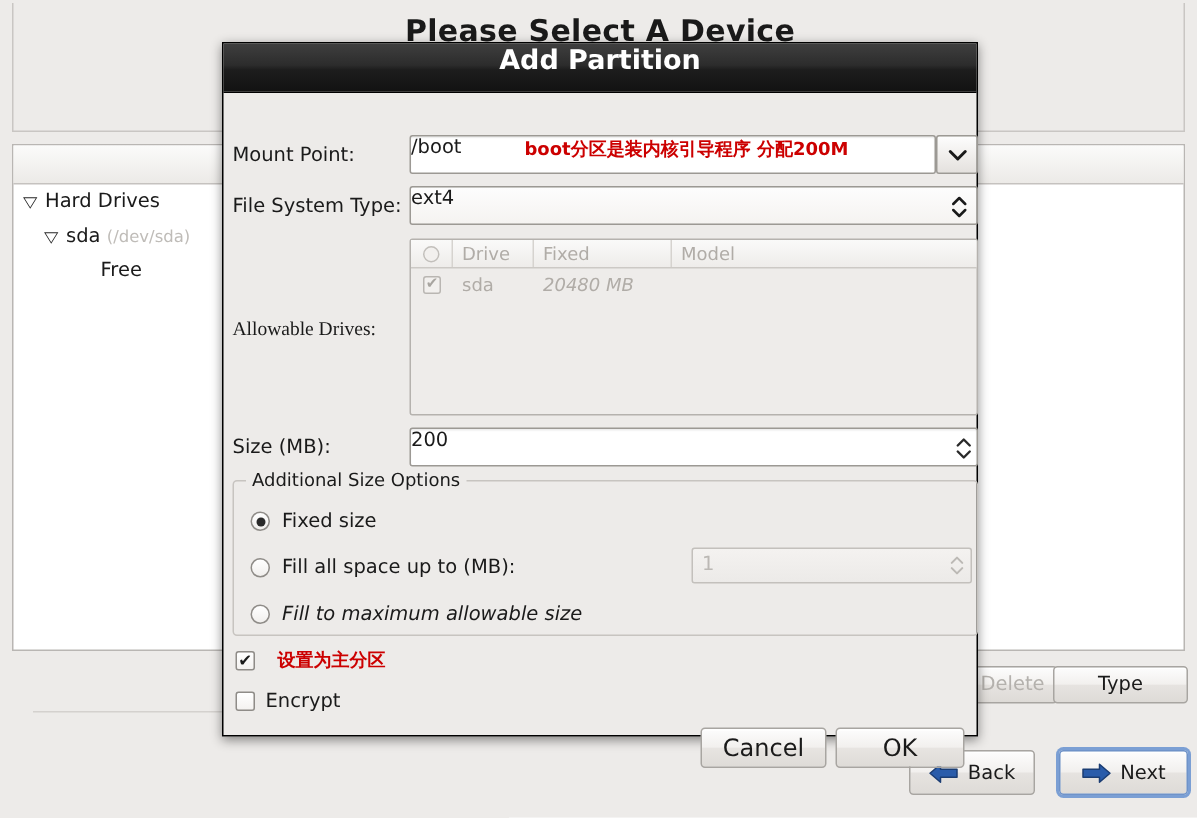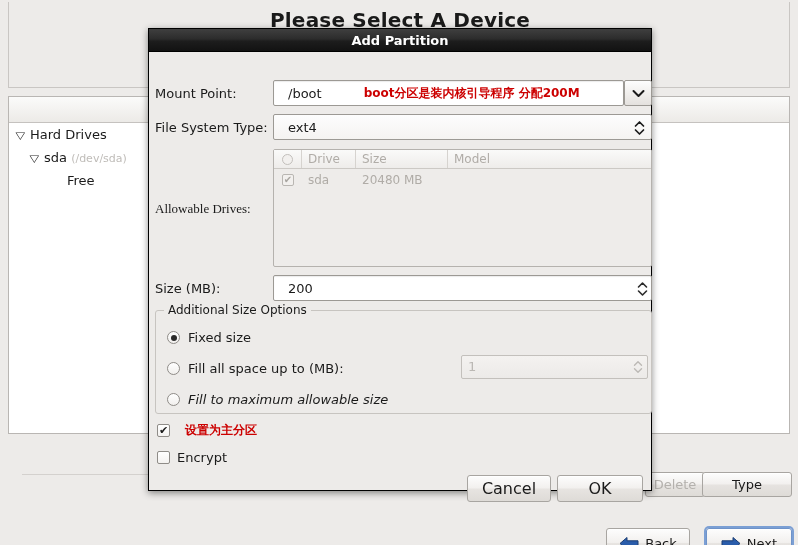--- a/index.html
+++ b/index.html
@@ -75,21 +75,20 @@
     position: absolute;
     background: linear-gradient(to bottom, #fdfdfd 0%, #f2f0ee 48%, #e6e3e0 52%, #dedbd7 100%);
     border: 1px solid #a8a5a1;
     border-radius: 3px;
     font-size: 13px;
     color: #1a1a1a;
     text-align: center;
     display: flex; align-items: center; justify-content: center;
     gap: 6px;
     box-shadow: inset 0 1px 0 #ffffff;
-    margin-top: 28px;
   }
   .winbtn.disabled { color: #b4b1ad; }
   .winbtn.focusring {
     box-shadow: inset 0 1px 0 #ffffff, 0 0 0 2px #7b9fd4;
     border-color: #6f93c9;
   }
   #btn-delete { left: 645px; top: 444px; width: 60px; height: 25px; }
   #btn-reset  { left: 702px; top: 444px; width: 90px; height: 25px; }
   #btn-back   { left: 606px; top: 500px; width: 84px; height: 30px; }
   #btn-next   { left: 706px; top: 500px; width: 86px; height: 30px; }
@@ -98,24 +97,24 @@
   
   #dialog {
     position: absolute;
     left: 148px; top: 28px;
     width: 504px; height: 463px;
     background: #edebe9;
     border: 1px solid #000000;
     box-shadow: 0 2px 7px rgba(0,0,0,.45);
   }
   #dlg-titlebar {
-    height: 23px;
+    height: 33px;
     background: linear-gradient(to bottom, #3f3f3f 0%, #2c2c2c 45%, #1d1d1d 55%, #121212 100%);
     color: #ffffff;
-    font-size: 13px; font-weight: bold;
+    font-size: 18px; font-weight: bold;
     text-align: center;
     line-height: 23px;
     border-bottom: 1px solid #000;
   }
   #dlg-body { position: relative; padding: 0; }
 
   .row-label {
     position: absolute;
     font-size: 13px; color: #1a1a1a;
     white-space: nowrap;
@@ -123,22 +122,22 @@
 
   .field {
     position: absolute;
     background: #ffffff;
     border: 1px solid #9c9994;
     border-radius: 2px;
     box-shadow: inset 0 1px 1px rgba(0,0,0,.08);
   }
   .field-inner {
     position: relative; height: 100%;
-    display: flex; align-items: center;
-    padding-left: 14px;
+    display: flex; align-items: flex-start;
+    padding-left: 0;
     font-size: 13px; color: #1a1a1a;
     white-space: nowrap;
   }
   .combo-btn {
     position: absolute;
     background: linear-gradient(to bottom, #fdfdfd 0%, #f1efed 50%, #e4e1de 100%);
     border: 1px solid #9c9994;
     border-radius: 2px;
     display: flex; align-items: center; justify-content: center;
   }
@@ -357,29 +356,29 @@
       </svg>
     </div>
 
     <div class="row-label" style="left:6px; top:149px;font-family:Liberation Serif, serif;">Allowable Drives:</div>
     <div id="drives-box" style="left:124px; top:97px; width:379px; height:118px;">
       <div id="drives-head">
         <div style="width:28px; display:flex; align-items:center; justify-content:center; padding-left:0;">
           <span class="radio-head"></span>
         </div>
         <div style="width:54px;">Drive</div>
-        <div style="width:92px;">Size</div>
+        <div style="width:92px;">Fixed</div>
         <div style="flex:1;">Model</div>
       </div>
       <div class="drow">
         <div style="width:28px; display:flex; align-items:center; justify-content:center; padding-left:0;">
           <span class="cb-dis">✔</span>
         </div>
         <div style="width:54px;">sda</div>
-        <div style="width:92px;">20480 MB</div>
+        <div style="width:92px;font-style:italic;">20480 MB</div>
       </div>
     </div>
 
     <div class="row-label" style="left:6px; top:229px;">Size (MB):</div>
     <div class="field" style="left:124px; top:223px; width:379px; height:26px;">
       <div class="field-inner">
         <span>200</span>
       </div>
       <div class="spin-btns" style="right:2px; top:2px; height:22px;">
         <svg width="11" height="8" viewBox="0 0 11 8">

